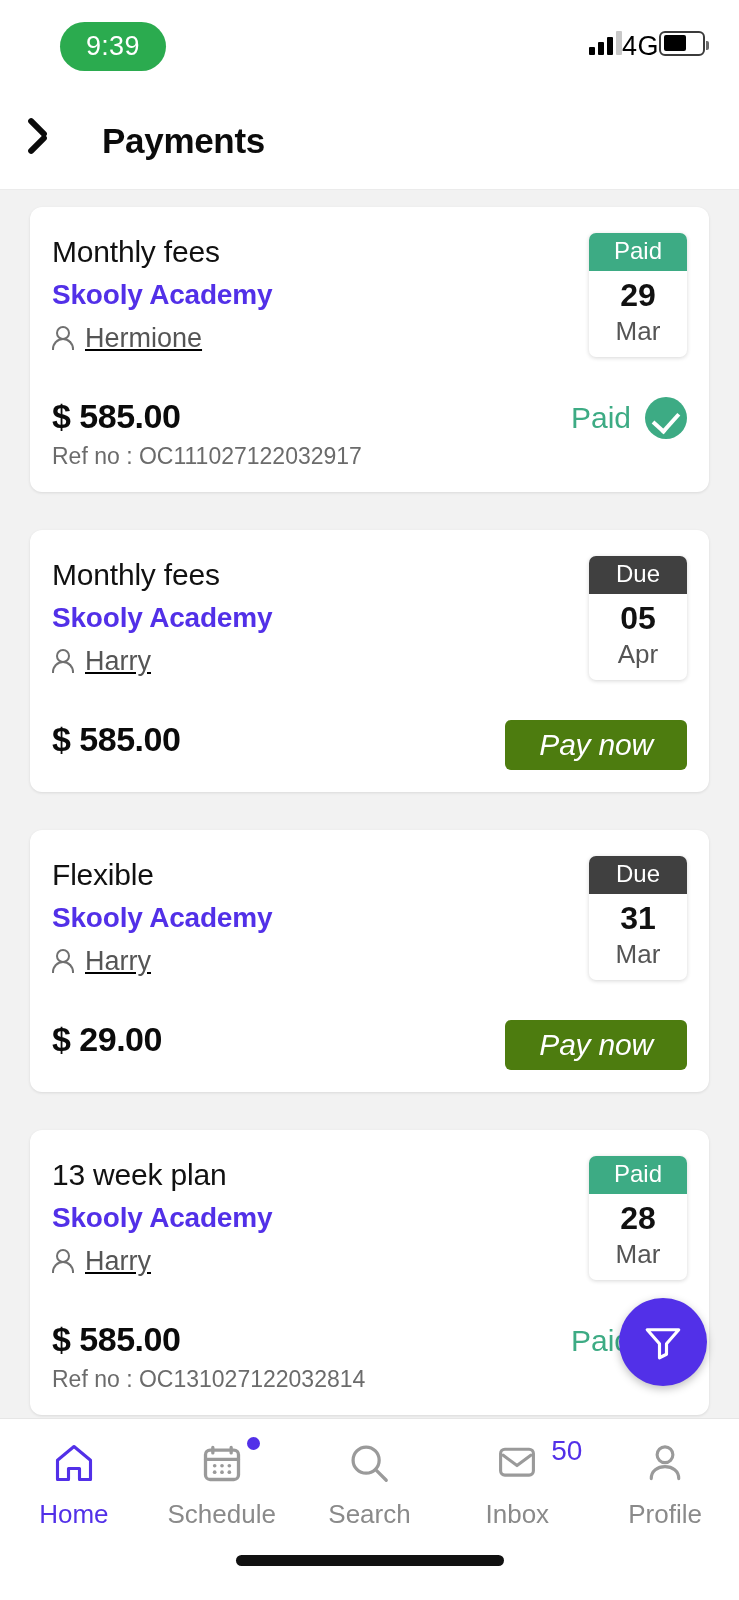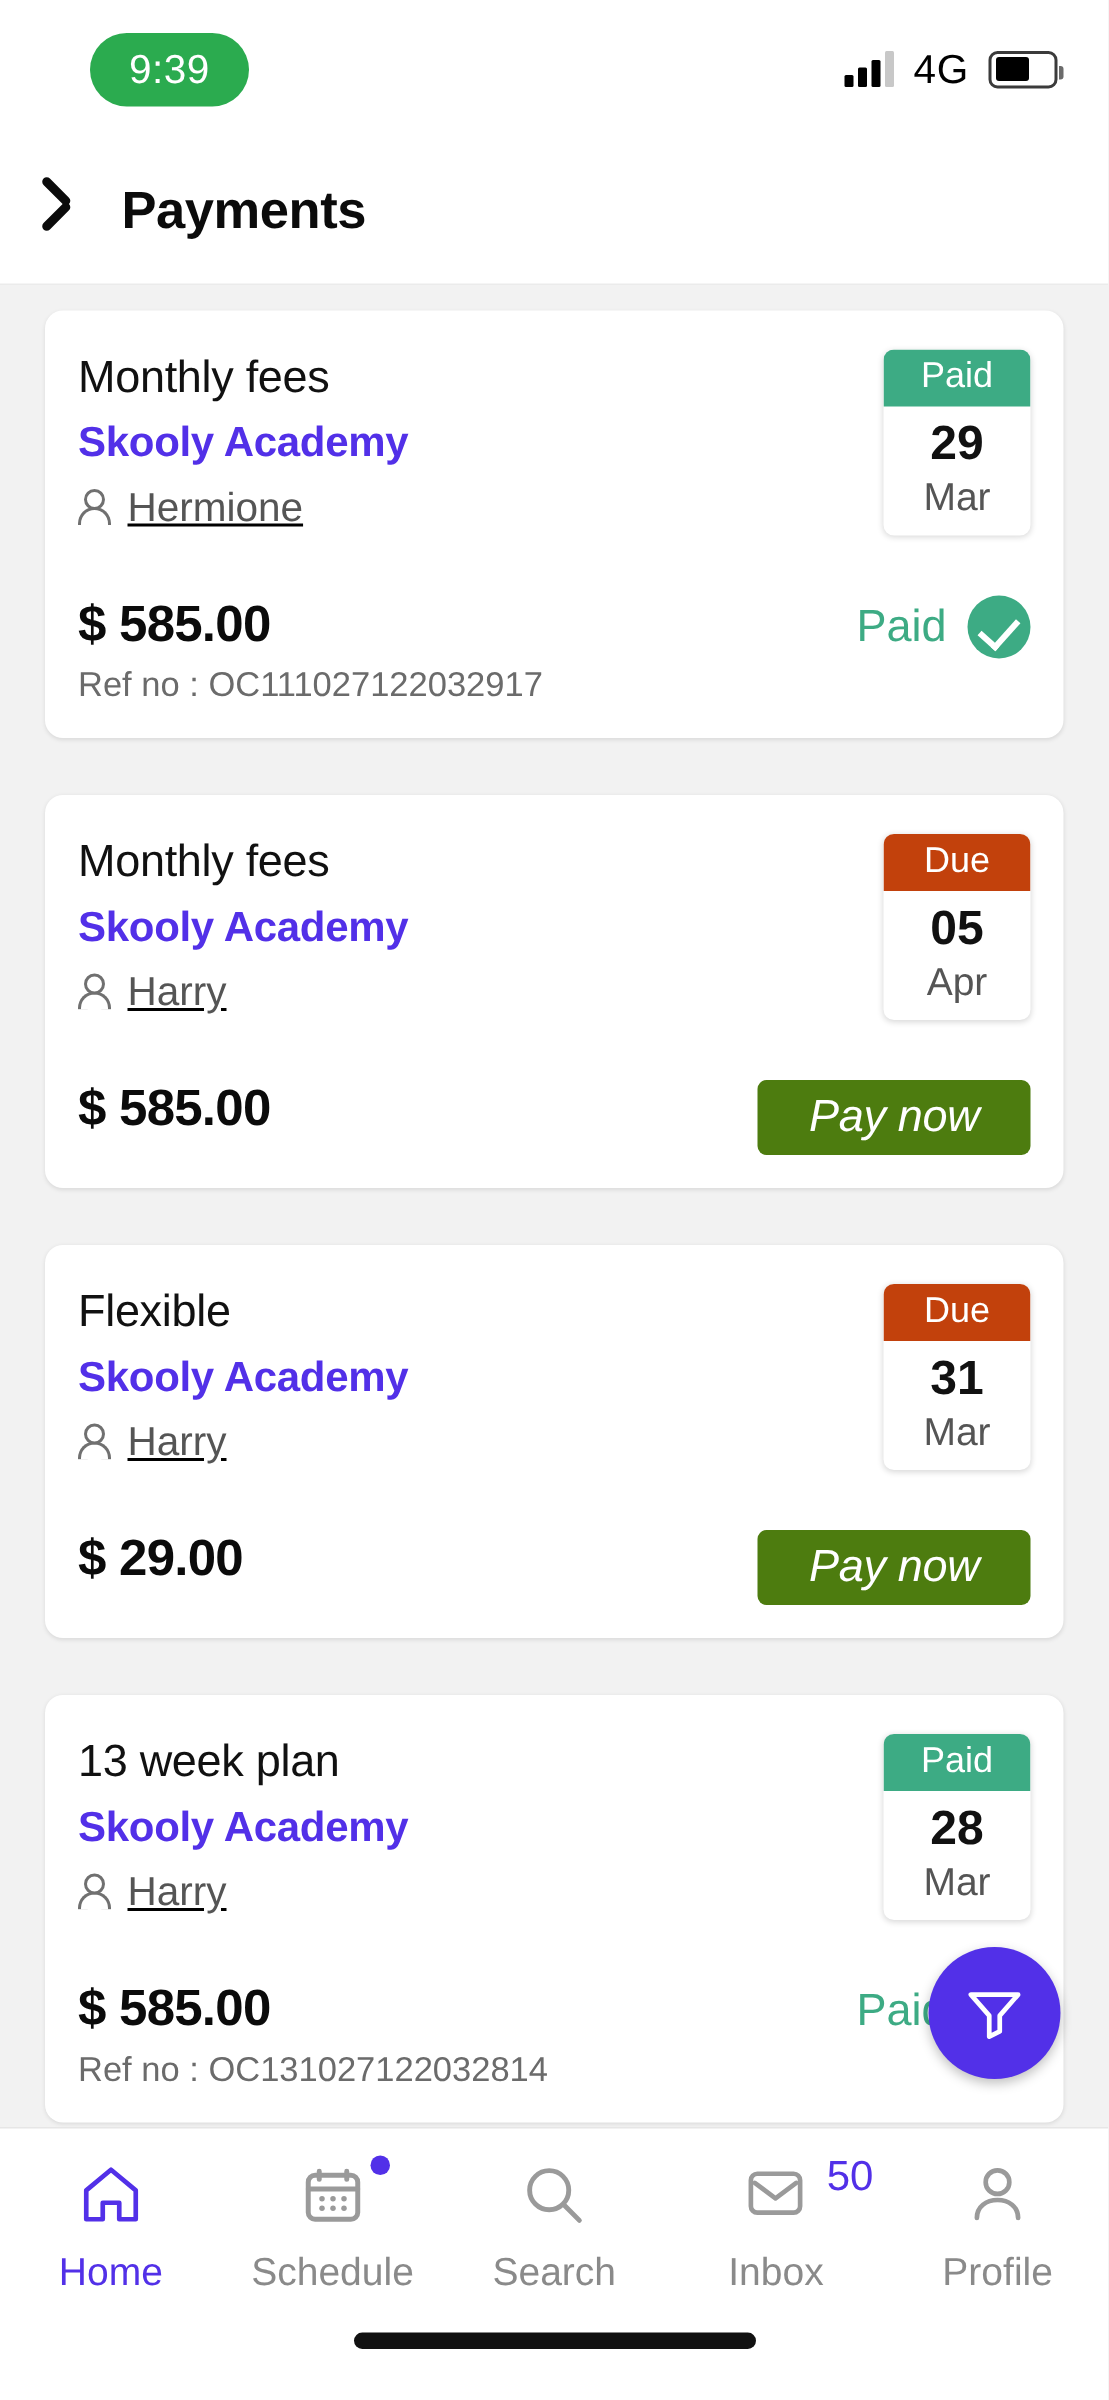--- a/index.html
+++ b/index.html
@@ -15,36 +15,36 @@
   .statusbar {
     height:92px; background:#ffffff;
     display:flex; align-items:center; justify-content:space-between;
     padding:0 34px 0 60px;
   }
   .time-pill {
     background:#2bab4f; color:#fff;
     border-radius:26px; padding:9px 26px;
     font-size:27px; letter-spacing:.3px;
   }
-  .status-right { display:flex; align-items:center; gap:13px; }
+  .status-right { display:flex; gap:0; }
   .signal { display:flex; align-items:flex-end; gap:3px; height:24px; }
   .signal i { display:block; width:6px; background:#000; border-radius:1px; }
   .signal i.b1 { height:8px; }
   .signal i.b2 { height:13px; }
   .signal i.b3 { height:18px; }
   .signal i.b4 { height:24px; background:#c8c8c8; }
   .net-label { font-size:27px; color:#000; font-weight:500; letter-spacing:.5px; }
   .battery { position:relative; width:46px; height:25px; border:2.5px solid #3b3b3b; border-radius:6px; padding:2.5px; }
   .battery .fill { height:100%; width:62%; background:#000; border-radius:2px; }
   .battery:after { content:""; position:absolute; right:-6px; top:8px; width:3.5px; height:9px; background:#6b6b6b; border-radius:0 2px 2px 0; }
 
   
   .appbar {
     height:98px; background:#fff;
-    display:flex; align-items:center; gap:15px;
+    display:flex; align-items:center; gap:36px;
     padding:0 40px;
     border-bottom:1px solid #ebebeb;
   }
   .back-ico { width:26px; height:40px; position:relative; flex:0 0 auto; }
   .back-ico:before, .back-ico:after {
     content:""; position:absolute; left:6px; width:24px; height:6px;
     background:#0b0b0b; border-radius:3px;
   }
   .back-ico:before { top:12px; transform:rotate(135deg); transform-origin:left center; }
   .back-ico:after  { top:12px; transform:rotate(-135deg); transform-origin:left center; }
@@ -70,21 +70,21 @@
   .student-name { font-size:27px; color:#555; }
 
   
   .datebox {
     width:98px; border-radius:7px; overflow:hidden;
     background:#fff; box-shadow:0 1px 4px rgba(0,0,0,.16);
     text-align:center; flex:0 0 auto;
   }
   .datebox .tag { color:#fff; font-size:24px; padding:4px 0 6px; }
   .datebox.paid .tag { background:#3dab84; }
-  .datebox.due  .tag { background:#c2410c; }
+  .datebox.due  .tag { background:#404040; }
   .datebox .day { font-size:32px; font-weight:bold; color:#111; padding-top:6px; }
   .datebox .mon { font-size:26px; color:#555; padding:2px 0 10px; }
 
   .card-bottom { display:flex; justify-content:space-between; align-items:flex-start; margin-top:40px; }
   .amount { font-size:34px; font-weight:bold; color:#0b0b0b; letter-spacing:-.5px; }
   .refno { font-size:23px; color:#6b6b6b; margin-top:7px; }
   .paid-status { display:flex; align-items:center; gap:14px; padding-bottom:6px; }
   .paid-text { font-size:30px; color:#3dab84; }
   .check-ico { width:42px; height:42px; border-radius:50%; background:#3dab84; position:relative; flex:0 0 auto; }
   .check-ico:after {

